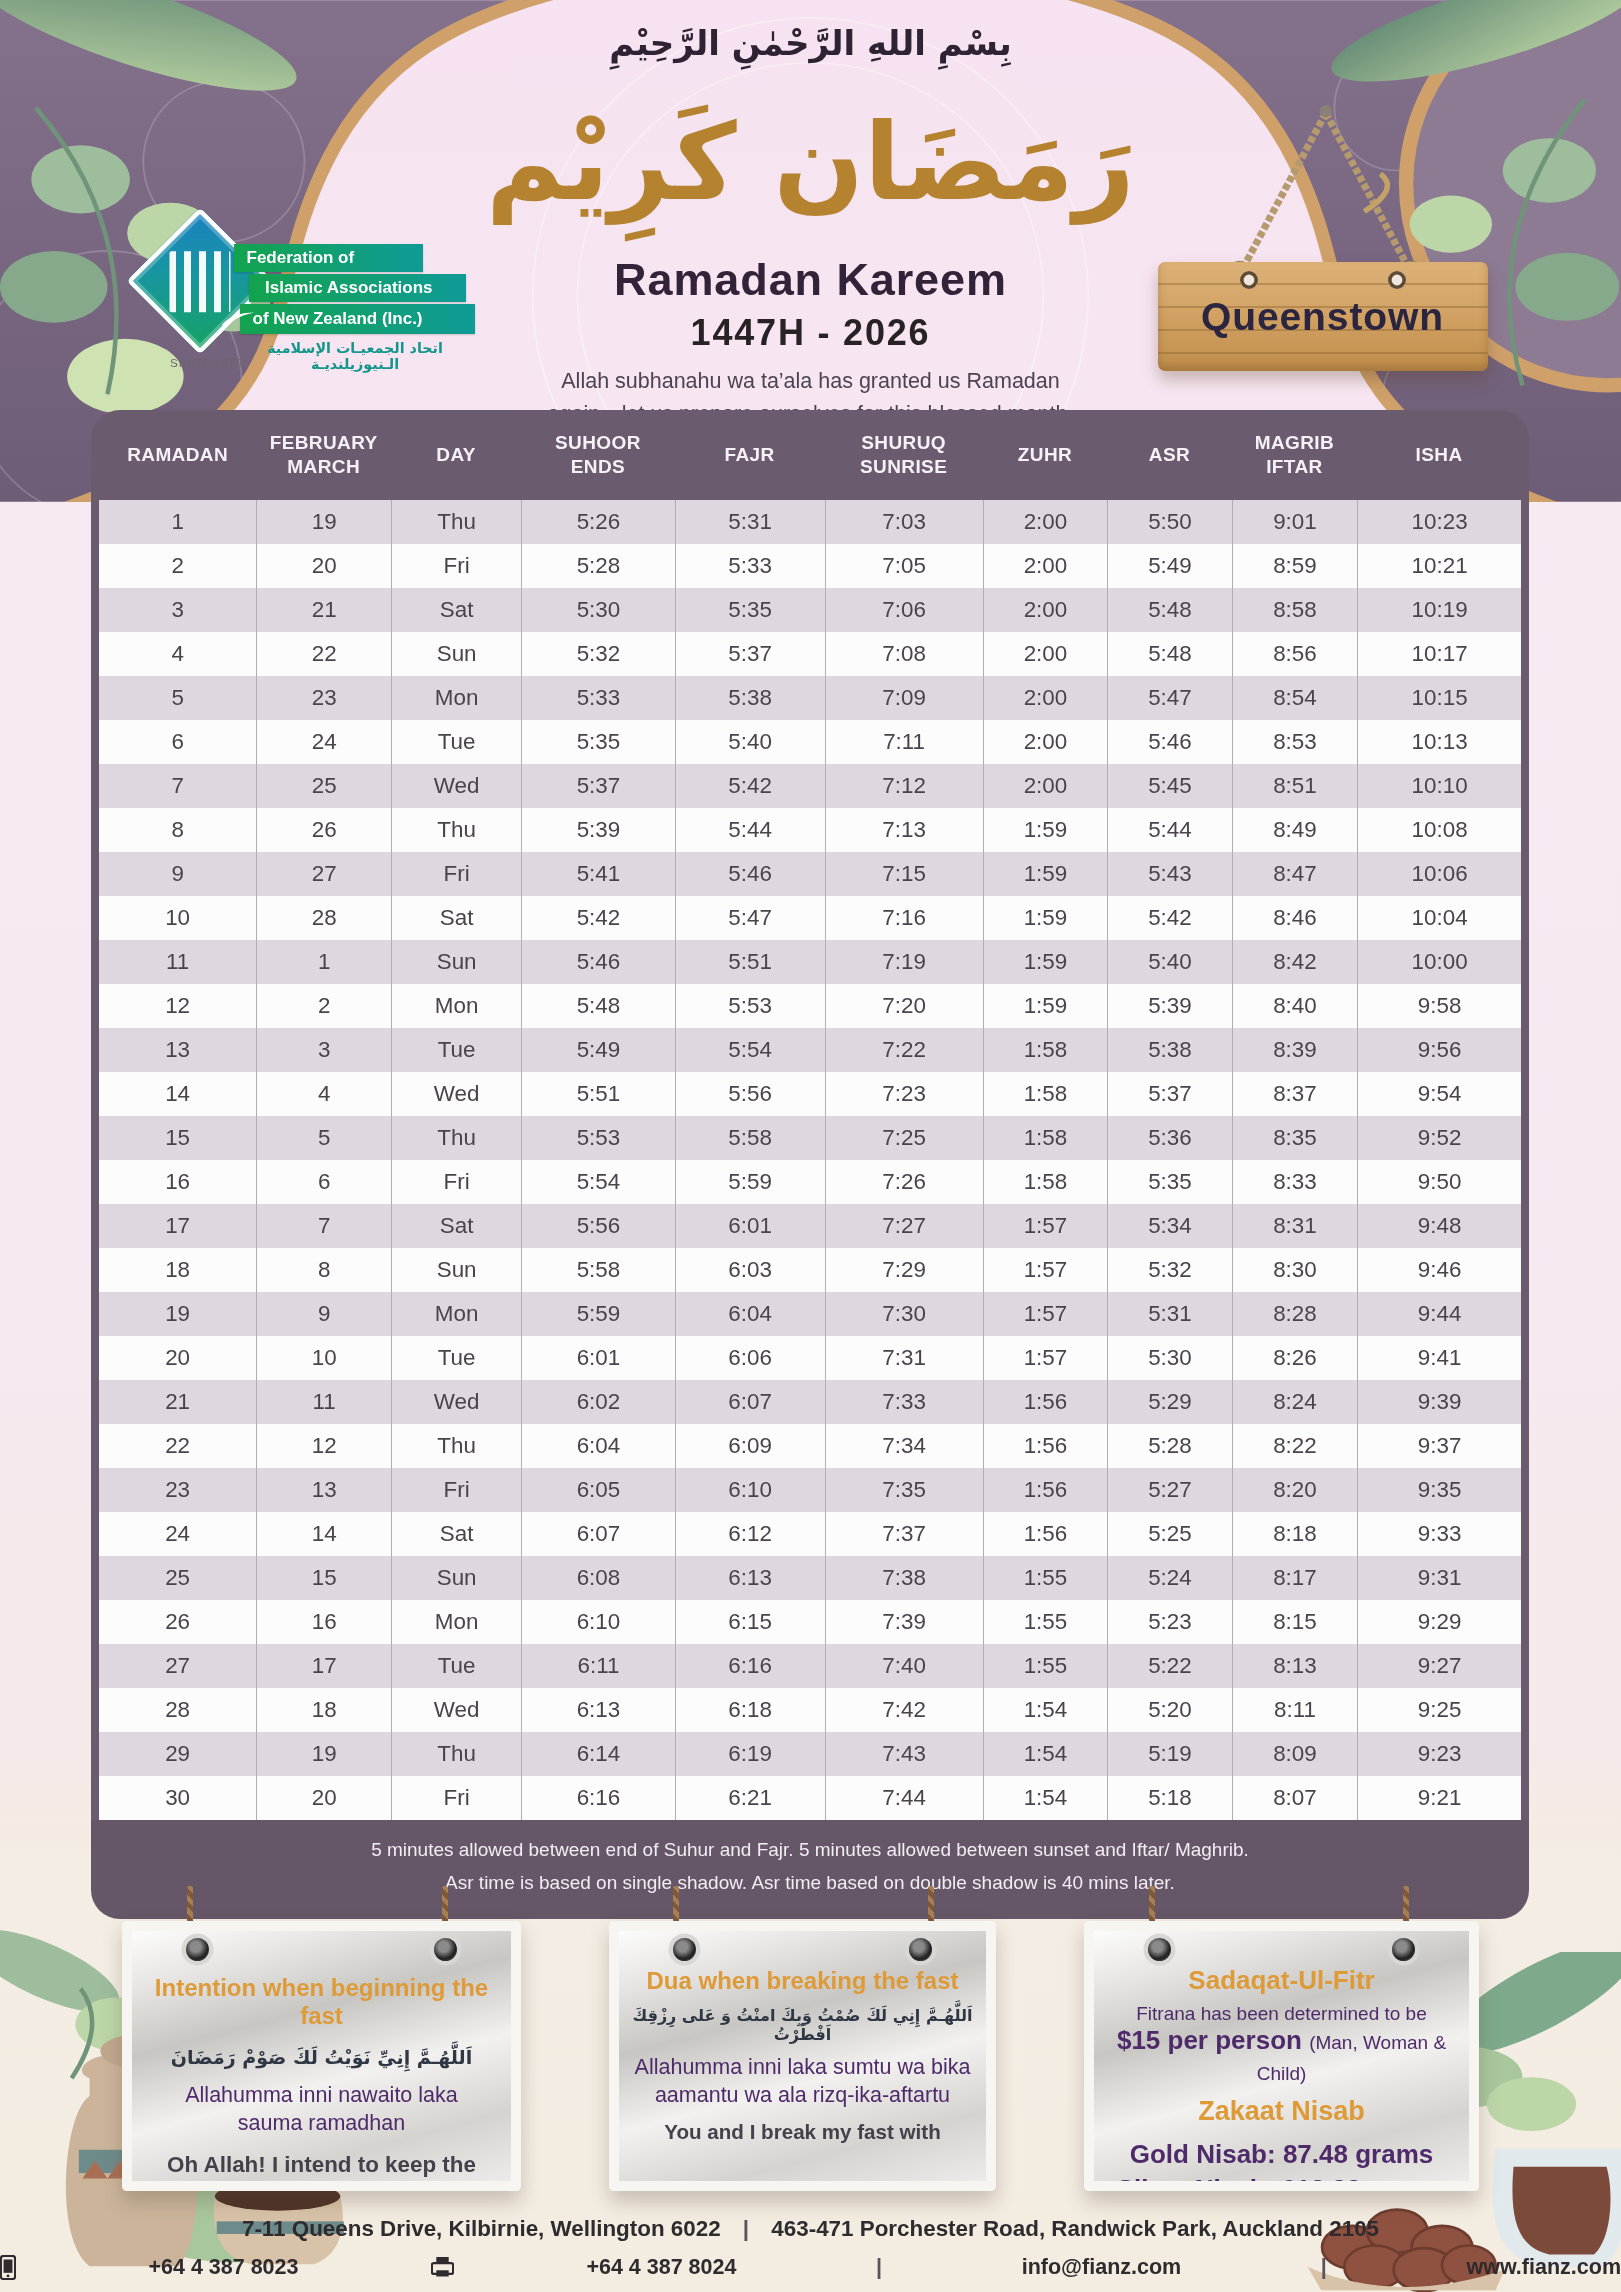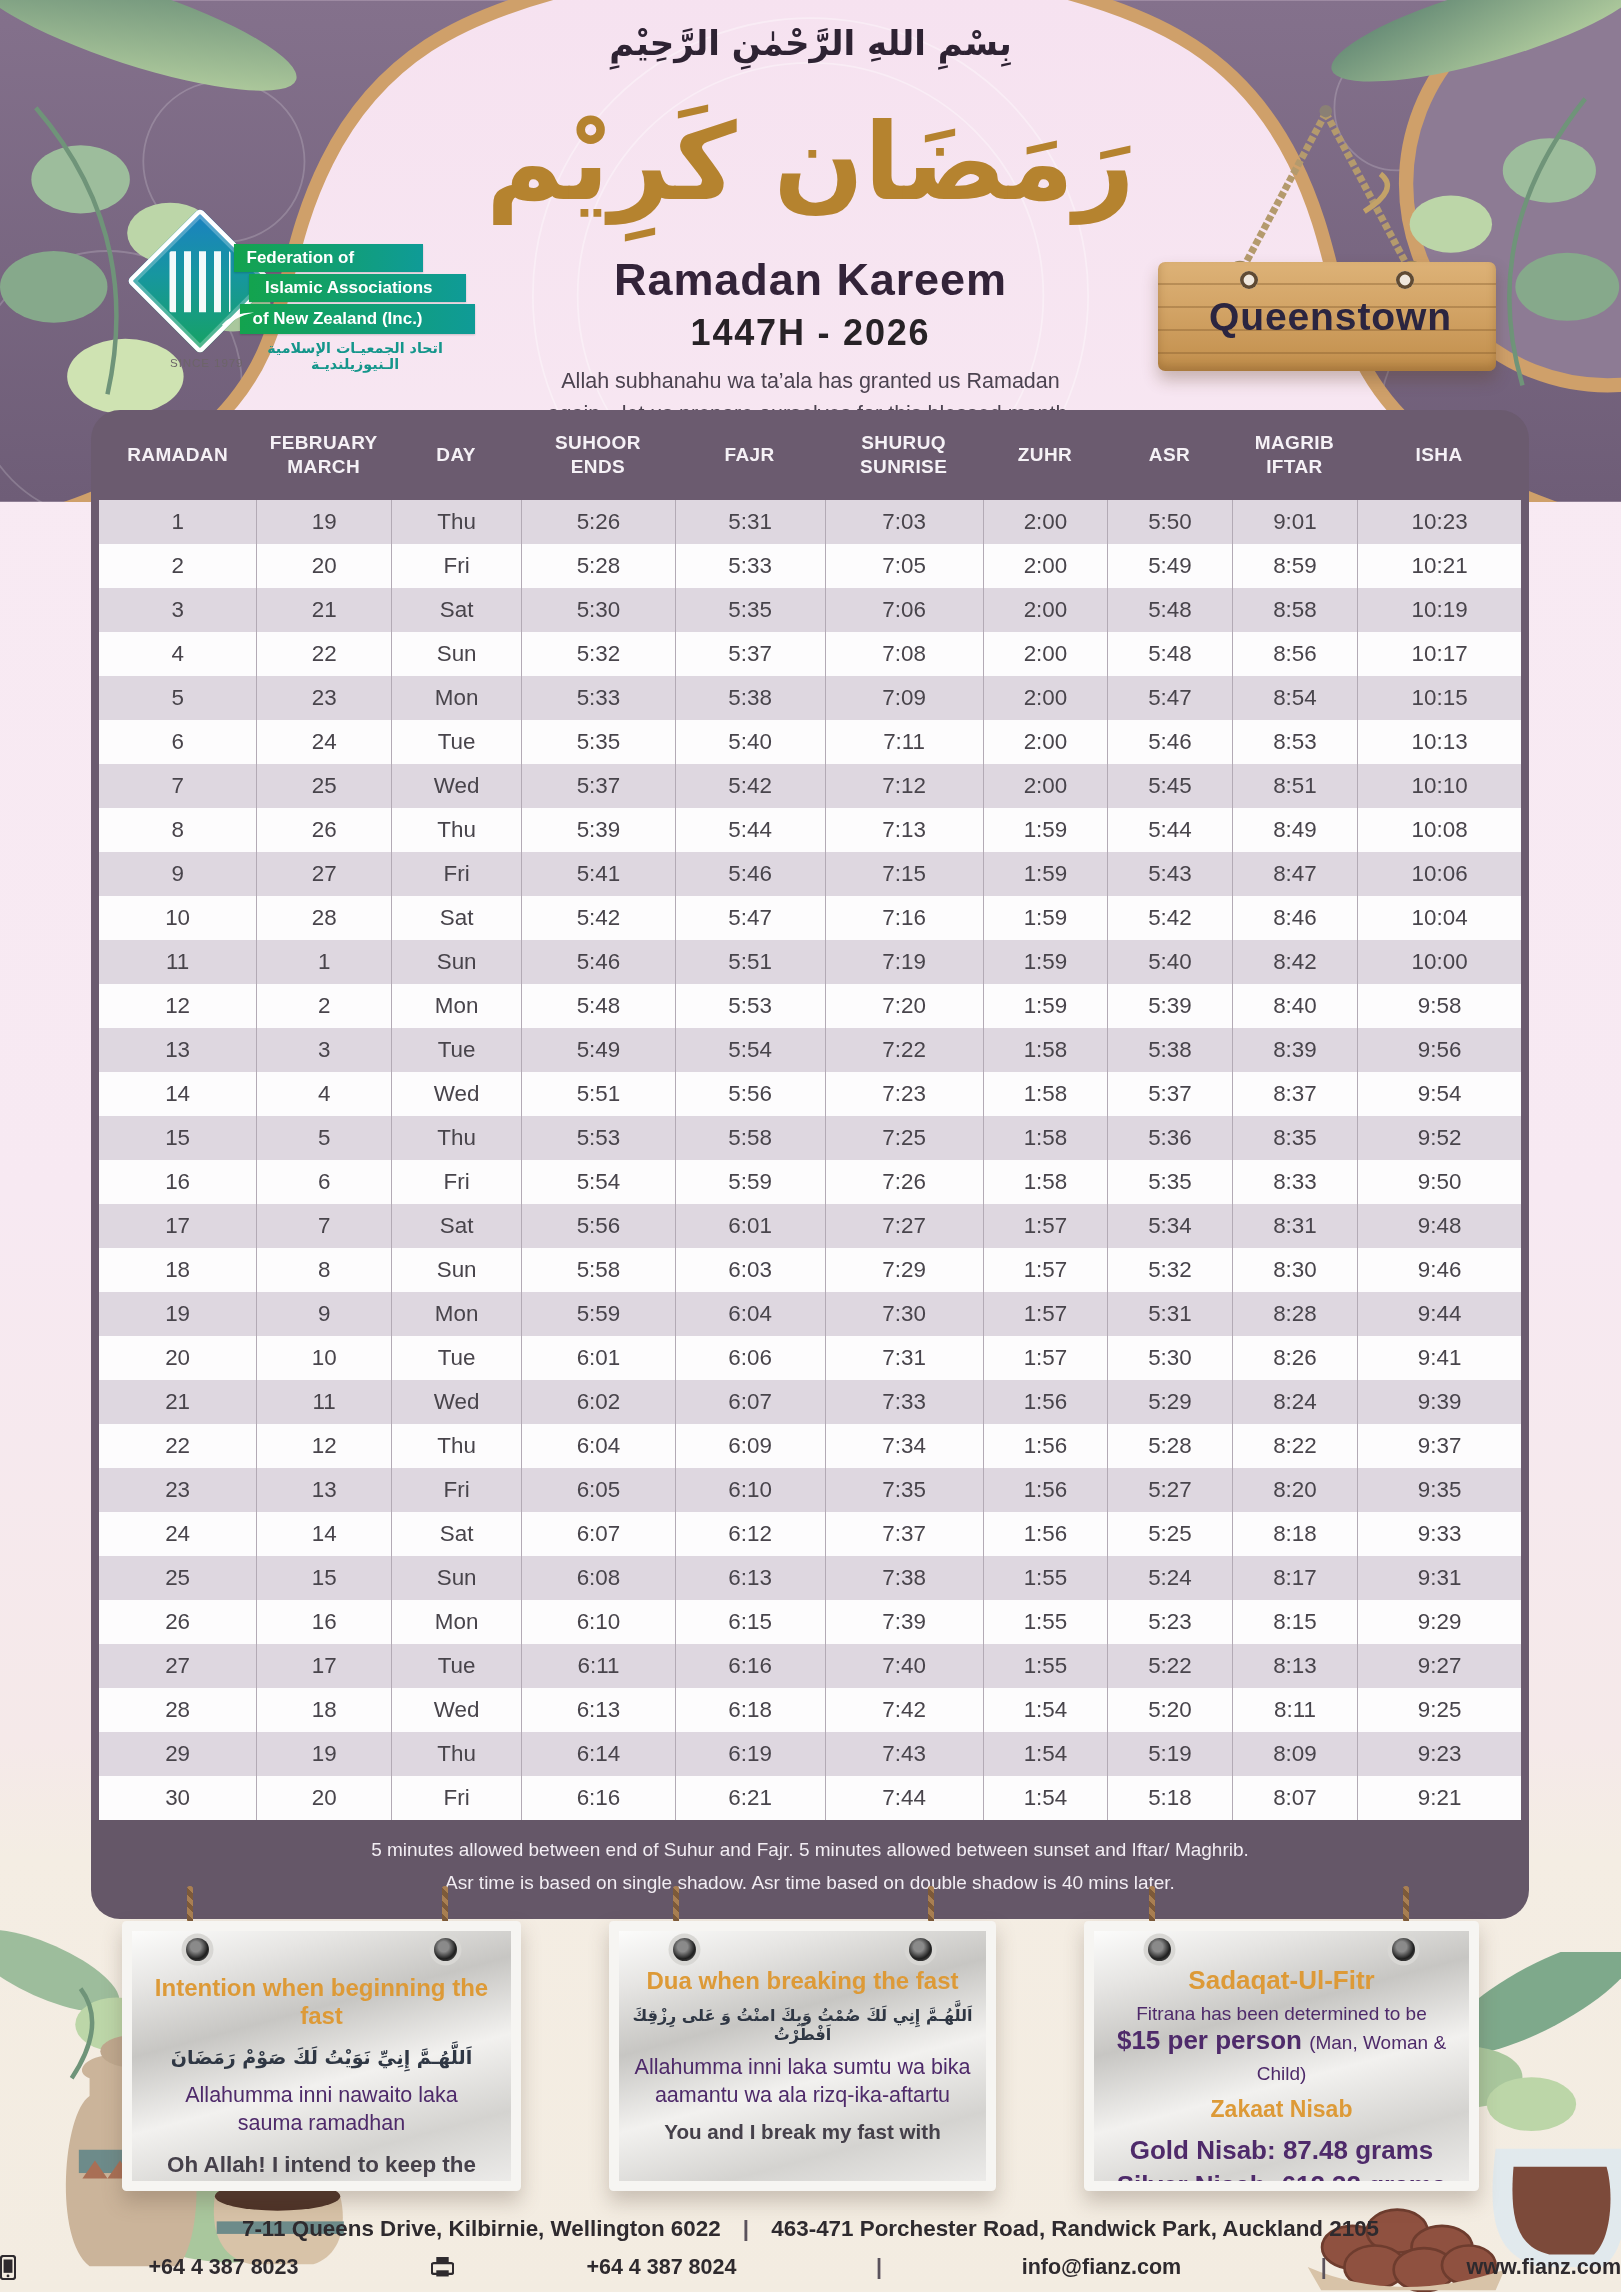--- a/index.html
+++ b/index.html
@@ -31,21 +31,21 @@
   .lbar3{left:106px;top:82px;width:222px;height:29.6px;}
   .fern{position:absolute;left:-19.7px;top:5.4px;}
   .logo-ar{position:absolute;left:100px;top:118px;width:242px;text-align:center;font-family:"DejaVu Sans",sans-serif;
     font-size:14.3px;font-weight:bold;color:#14968b;}
   .since{position:absolute;left:36px;top:134px;font-size:11.6px;color:#6d6569;letter-spacing:0.9px;}
   
   .sign{left:1136px;top:86px;width:376px;height:301px;z-index:3;}
   .board{position:absolute;left:21.5px;top:176px;width:330px;height:109px;border-radius:7.2px;
     background:linear-gradient(180deg,#ddb277 0%,#d2a365 45%,#c18e4b 100%);
     box-shadow:0 9px 16px rgba(90,60,30,.30), inset 0 -5.4px 9px rgba(120,80,35,.35);overflow:hidden;
-    display:flex;align-items:center;justify-content:center;padding-left:8px;}
+    display:flex;align-items:center;justify-content:center;}
   .board::before{content:"";position:absolute;left:0;right:0;top:0;bottom:0;
     background:repeating-linear-gradient(180deg,rgba(255,255,255,0) 0 21.5px,rgba(124,85,40,.35) 21.5px 23px);}
   .board-text{position:relative;font-size:39px;font-weight:bold;color:#2b2540;letter-spacing:0.9px;}
   .hole{position:absolute;top:9px;width:18px;height:18px;border-radius:50%;background:#efe7dd;
     box-shadow:inset 0 0 0 3.6px #5f4a33;}
   .hole.l{left:82px;} .hole.r{right:82px;}
   
   .table-wrap{left:91px;top:410px;width:1438px;z-index:4;
     --cols:1.68fr 1.44fr 1.39fr 1.64fr 1.60fr 1.69fr 1.33fr 1.33fr 1.34fr 1.75fr;}
   .thead{height:90px;background:#6b5b6f;border-radius:29px 29px 0 0;display:grid;
@@ -71,21 +71,21 @@
     box-shadow:0 0 0 4.5px #d8d7d4, 0 1.8px 2.7px rgba(0,0,0,.35);}
   .grommet.l{left:54px;} .grommet.r{right:54px;}
   .card-body{position:absolute;left:12.5px;right:12.5px;top:43px;text-align:center;}
   .card-title{font-size:24px;font-weight:bold;color:#dd9a37;}
   .card-arabic{margin-top:16px;font-family:"DejaVu Sans",sans-serif;font-size:19px;font-weight:bold;color:#2f3744;}
   .card-translit{margin-top:14.3px;font-size:21.5px;color:#4e2a6a;line-height:1.3;}
   .card-meaning{margin-top:12.5px;font-size:22.4px;font-weight:bold;color:#45404a;line-height:1.25;}
   .fitr-line{margin-top:7.2px;font-size:19px;color:#4e2a6a;}
   .fitr-amount{font-size:26px;font-weight:bold;color:#4e2a6a;}
   .fitr-amount small{font-size:19px;font-weight:normal;}
-  .fitr-sub{margin-top:9px;font-size:23px;font-weight:bold;color:#dd9a37;}
+  .fitr-sub{margin-top:9px;font-size:27px;font-weight:bold;color:#dd9a37;}
   .nisab{margin-top:10px;font-size:26px;font-weight:bold;color:#4e2a6a;line-height:1.35;}
   
   .footer{left:0;right:0;top:2216px;text-align:center;z-index:6;color:#2e2a2e;}
   .f1{font-size:22.4px;font-weight:bold;}
   .f1 .sep{margin:0 16px;color:#5a525c;}
   .f2{margin-top:12.5px;font-size:21.5px;font-weight:bold;display:flex;justify-content:space-between;align-items:center;gap:8px;}
   .f2 .sep{margin:0 7.2px;color:#5a525c;}
   .icon-svg{display:inline-block;vertical-align:-3.6px;}
   .botdeco{position:absolute;z-index:1;}
 </style>

